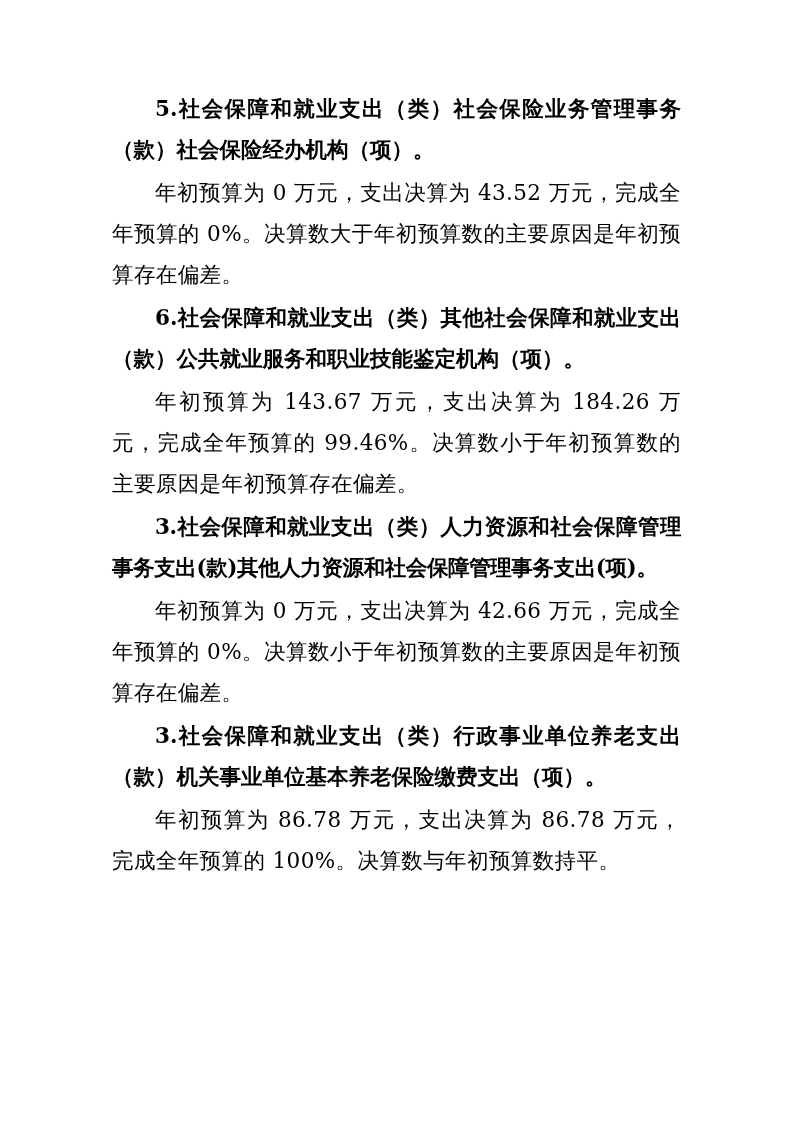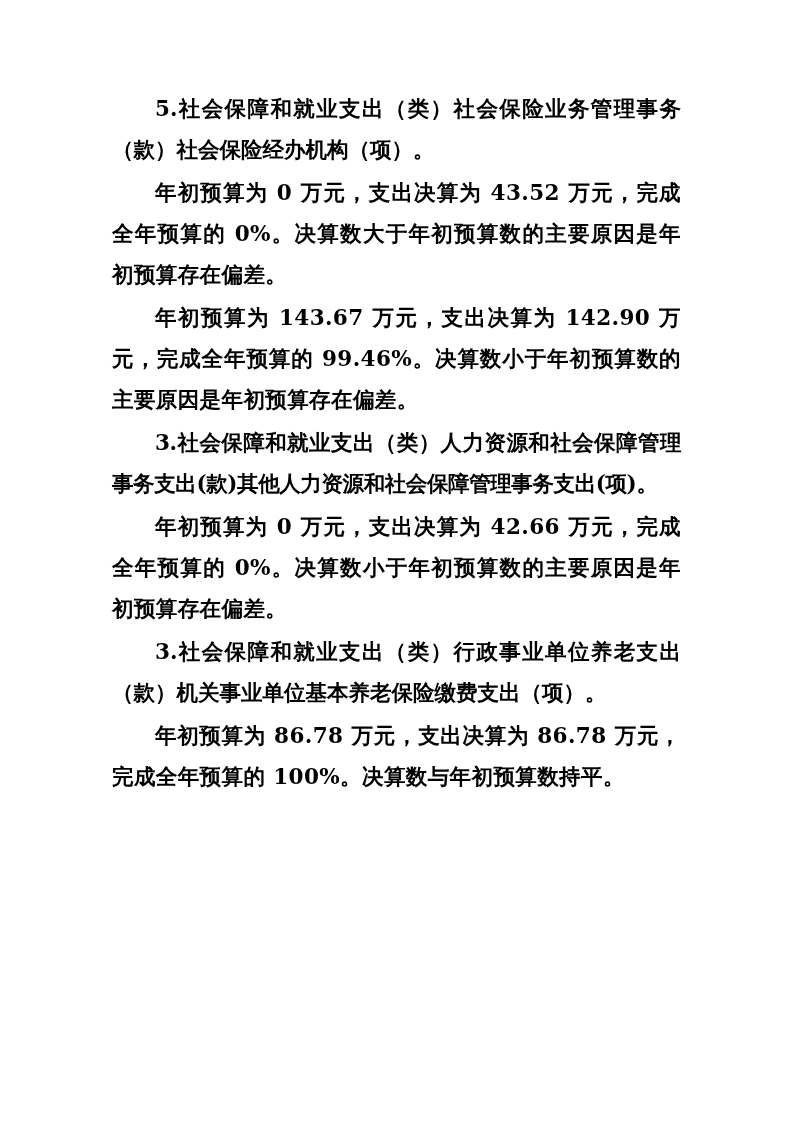--- a/index.html
+++ b/index.html
@@ -33,40 +33,41 @@
     text-justify: inter-ideograph;
     letter-spacing: 0.2px;
     word-break: break-all;
   }
   .para.heading {
     font-weight: bold;
     text-indent: 43px;
     letter-spacing: 0px;
   }
   .para.detail {
-    font-weight: bold;
+    font-weight: normal;
     text-indent: 43px;
     letter-spacing: 0.4px;
   }
   .para.tight {
     letter-spacing: -0.4px;
   }
 </style>
 </head>
 <body>
 
 <div id="page">
   <div class="doc-body">
 
     <p class="para heading">5.社会保障和就业支出（类）社会保险业务管理事务（款）社会保险经办机构（项）。</p>
 
     <p class="para detail">年初预算为 0 万元，支出决算为 43.52 万元，完成全年预算的 0%。决算数大于年初预算数的主要原因是年初预算存在偏差。</p>
 
+    <p class="para heading">6.社会保障和就业支出（类）其他社会保障和就业支出（款）公共就业服务和职业技能鉴定机构（项）。</p>
 
-    <p class="para detail">年初预算为 143.67 万元，支出决算为 142.90 万元，完成全年预算的 99.46%。决算数小于年初预算数的主要原因是年初预算存在偏差。</p>
+    <p class="para detail">年初预算为 143.67 万元，支出决算为 184.26 万元，完成全年预算的 99.46%。决算数小于年初预算数的主要原因是年初预算存在偏差。</p>
 
     <p class="para heading tight">3.社会保障和就业支出（类）人力资源和社会保障管理事务支出(款)其他人力资源和社会保障管理事务支出(项)。</p>
 
     <p class="para detail">年初预算为 0 万元，支出决算为 42.66 万元，完成全年预算的 0%。决算数小于年初预算数的主要原因是年初预算存在偏差。</p>
 
     <p class="para heading">3.社会保障和就业支出（类）行政事业单位养老支出（款）机关事业单位基本养老保险缴费支出（项）。</p>
 
     <p class="para detail">年初预算为 86.78 万元，支出决算为 86.78 万元，完成全年预算的 100%。决算数与年初预算数持平。</p>
 
 

